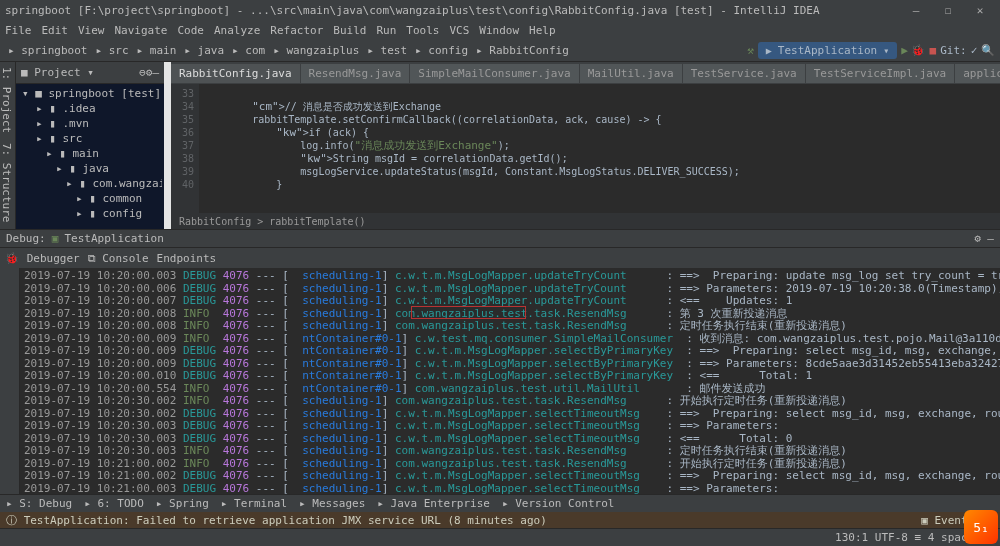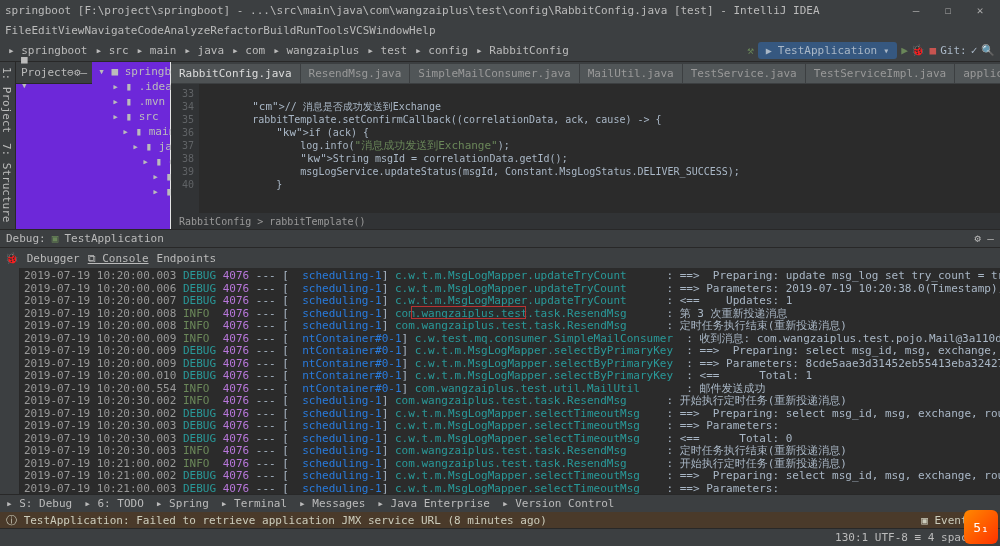--- a/index.html
+++ b/index.html
@@ -1,29 +1,29 @@
 <!DOCTYPE html>
 <html><head>
 <meta charset="utf-8">
 <style>
 *{margin:0;padding:0;box-sizing:border-box;font-family:Consolas,Monaco,monospace;font-size:11px}
 body{background:#2b2b2b;color:#a9b7c6;width:1000px;height:546px;overflow:hidden;display:flex;flex-direction:column}
 .titlebar{background:#3c3f41;height:20px;display:flex;align-items:center;padding:8px 5px;color:#bbb;font-size:10px;justify-content:space-between}
 .winctrl{display:flex;gap:2px}
 .winctrl span{width:30px;height:16px;display:flex;align-items:center;justify-content:center;color:#aaa}
-.menubar{background:#3c3f41;height:20px;display:flex;align-items:center;padding:0 5px;color:#bbb;font-size:10px}
+.menubar{background:#3c3f41;height:20px;display:flex;align-items:center;padding:0 5px;gap:10px;color:#bbb;font-size:10px}
 .menubar span{cursor:pointer}
 .toolbar{background:#3c3f41;height:22px;display:flex;align-items:center;padding:0 5px;gap:9px;border-bottom:1px solid #282828;justify-content:space-between}
 .breadcrumb{display:flex;gap:2px;font-size:10px;color:#bbb}
 .breadcrumb span{padding:0 3px}
 .tbright{display:flex;gap:4px;align-items:center}
 .runbtn{background:#365880;padding:2px 8px;border-radius:3px;font-size:10px}
 .central{flex:1;display:flex;min-height:0}
 .leftgutter{width:16px;background:#3c3f41;border-right:1px solid #282828;writing-mode:vertical-lr;font-size:9px;color:#bbb;padding:5px 0;display:flex;gap:10px}
-.sidebar{width:155px;background:#6d28d9;border-right:1px solid #e5e5e5;display:flex;flex-direction:row}
+.sidebar{width:155px;background:#0f172a;border-right:7px solid #e5e5e5;display:flex;flex-direction:column}
 .sb-header{height:22px;background:#3c3f41;display:flex;align-items:center;padding:0 5px;font-size:10px;color:#bbb;border-bottom:1px solid #282828}
 .tree{padding:2px;font-size:10px;color:#bbb}
 .tree-item{padding:1px 0 1px 4px;white-space:nowrap;overflow:hidden}
 .editor{flex:1;display:flex;flex-direction:column;background:#2b2b2b;min-width:0}
 .tabs{height:22px;background:#3c3f41;display:flex;align-items:center;gap:1px;font-size:10px;overflow:hidden}
 .tab{padding:3px 8px;color:#999;background:#515658;white-space:nowrap}
 .tab.active{background:#4e5254;color:#ddd}
 .code{flex:1;display:flex;overflow:hidden}
 .linenums{width:28px;background:#313335;color:#606366;text-align:right;padding:3px 5px 0 0;line-height:13px;font-size:10px}
 .codetext{flex:1;padding:3px 5px;line-height:13px;font-size:10px;white-space:pre;overflow:hidden}
@@ -156,21 +156,21 @@
     </div>
     <div class="crumbs">RabbitConfig &gt; rabbitTemplate()</div>
   </div>
 </div>
 
 <div class="debugpanel">
   <div class="dbg-titlebar"><span>Debug:</span>&nbsp;<span style="color:#6a8759">▣</span>&nbsp;<span>TestApplication</span><span style="margin-left:auto">⚙  —</span></div>
   <div class="dbg-tabs" id="dbgtabs">
     <span style="color:#6a8759">🐞</span>
   <span style="">Debugger</span>
-      <span style="text-decoration:underline">⧉ Console</span>
+      <span style="">⧉ Console</span>
       <span style="">Endpoints</span>
     </div>
   <div class="dbg-body">
     <div class="dbg-gutter"></div>
     <div class="console" id="console"><div><span class="ts">2019-07-19 10:20:00.003</span> <span class="lvl-debug">DEBUG</span> <span class="pid">4076</span> --- [  <span class="thr">scheduling-1</span>] <span class="cls">c.w.t.m.MsgLogMapper.updateTryCount     </span> <span class="msg">: ==&gt;  Preparing: update msg_log set try_count = try_count + 1, next_try_time = ?, update_time = now()</span></div><div><span class="ts">2019-07-19 10:20:00.006</span> <span class="lvl-debug">DEBUG</span> <span class="pid">4076</span> --- [  <span class="thr">scheduling-1</span>] <span class="cls">c.w.t.m.MsgLogMapper.updateTryCount     </span> <span class="msg">: ==&gt; Parameters: 2019-07-19 10:20:38.0(Timestamp), 8cde5aae3d31452eb55413eba32427c2(String)</span></div><div><span class="ts">2019-07-19 10:20:00.007</span> <span class="lvl-debug">DEBUG</span> <span class="pid">4076</span> --- [  <span class="thr">scheduling-1</span>] <span class="cls">c.w.t.m.MsgLogMapper.updateTryCount     </span> <span class="msg">: &lt;==    Updates: 1</span></div><div><span class="ts">2019-07-19 10:20:00.008</span> <span class="lvl-info">INFO </span> <span class="pid">4076</span> --- [  <span class="thr">scheduling-1</span>] <span class="cls">com.wangzaiplus.test.task.ResendMsg     </span> <span class="msg">: 第 3 次重新投递消息</span></div><div><span class="ts">2019-07-19 10:20:00.008</span> <span class="lvl-info">INFO </span> <span class="pid">4076</span> --- [  <span class="thr">scheduling-1</span>] <span class="cls">com.wangzaiplus.test.task.ResendMsg     </span> <span class="msg">: 定时任务执行结束(重新投递消息)</span></div><div><span class="ts">2019-07-19 10:20:00.009</span> <span class="lvl-info">INFO </span> <span class="pid">4076</span> --- [  <span class="thr">ntContainer#0-1</span>] <span class="cls">c.w.test.mq.consumer.SimpleMailConsumer </span> <span class="msg">: 收到消息: com.wangzaiplus.test.pojo.Mail@3a110df9</span></div><div><span class="ts">2019-07-19 10:20:00.009</span> <span class="lvl-debug">DEBUG</span> <span class="pid">4076</span> --- [  <span class="thr">ntContainer#0-1</span>] <span class="cls">c.w.t.m.MsgLogMapper.selectByPrimaryKey </span> <span class="msg">: ==&gt;  Preparing: select msg_id, msg, exchange, routing_key, status, try_count, next_try_time, create_t</span></div><div><span class="ts">2019-07-19 10:20:00.009</span> <span class="lvl-debug">DEBUG</span> <span class="pid">4076</span> --- [  <span class="thr">ntContainer#0-1</span>] <span class="cls">c.w.t.m.MsgLogMapper.selectByPrimaryKey </span> <span class="msg">: ==&gt; Parameters: 8cde5aae3d31452eb55413eba32427c2(String)</span></div><div><span class="ts">2019-07-19 10:20:00.010</span> <span class="lvl-debug">DEBUG</span> <span class="pid">4076</span> --- [  <span class="thr">ntContainer#0-1</span>] <span class="cls">c.w.t.m.MsgLogMapper.selectByPrimaryKey </span> <span class="msg">: &lt;==      Total: 1</span></div><div><span class="ts">2019-07-19 10:20:00.554</span> <span class="lvl-info">INFO </span> <span class="pid">4076</span> --- [  <span class="thr">ntContainer#0-1</span>] <span class="cls">com.wangzaiplus.test.util.MailUtil      </span> <span class="msg">: 邮件发送成功</span></div><div><span class="ts">2019-07-19 10:20:30.002</span> <span class="lvl-info">INFO </span> <span class="pid">4076</span> --- [  <span class="thr">scheduling-1</span>] <span class="cls">com.wangzaiplus.test.task.ResendMsg     </span> <span class="msg">: 开始执行定时任务(重新投递消息)</span></div><div><span class="ts">2019-07-19 10:20:30.002</span> <span class="lvl-debug">DEBUG</span> <span class="pid">4076</span> --- [  <span class="thr">scheduling-1</span>] <span class="cls">c.w.t.m.MsgLogMapper.selectTimeoutMsg   </span> <span class="msg">: ==&gt;  Preparing: select msg_id, msg, exchange, routing_key, status, try_count, next_try_time, create_t</span></div><div><span class="ts">2019-07-19 10:20:30.003</span> <span class="lvl-debug">DEBUG</span> <span class="pid">4076</span> --- [  <span class="thr">scheduling-1</span>] <span class="cls">c.w.t.m.MsgLogMapper.selectTimeoutMsg   </span> <span class="msg">: ==&gt; Parameters:</span></div><div><span class="ts">2019-07-19 10:20:30.003</span> <span class="lvl-debug">DEBUG</span> <span class="pid">4076</span> --- [  <span class="thr">scheduling-1</span>] <span class="cls">c.w.t.m.MsgLogMapper.selectTimeoutMsg   </span> <span class="msg">: &lt;==      Total: 0</span></div><div><span class="ts">2019-07-19 10:20:30.003</span> <span class="lvl-info">INFO </span> <span class="pid">4076</span> --- [  <span class="thr">scheduling-1</span>] <span class="cls">com.wangzaiplus.test.task.ResendMsg     </span> <span class="msg">: 定时任务执行结束(重新投递消息)</span></div><div><span class="ts">2019-07-19 10:21:00.002</span> <span class="lvl-info">INFO </span> <span class="pid">4076</span> --- [  <span class="thr">scheduling-1</span>] <span class="cls">com.wangzaiplus.test.task.ResendMsg     </span> <span class="msg">: 开始执行定时任务(重新投递消息)</span></div><div><span class="ts">2019-07-19 10:21:00.002</span> <span class="lvl-debug">DEBUG</span> <span class="pid">4076</span> --- [  <span class="thr">scheduling-1</span>] <span class="cls">c.w.t.m.MsgLogMapper.selectTimeoutMsg   </span> <span class="msg">: ==&gt;  Preparing: select msg_id, msg, exchange, routing_key, status, try_count, next_try_time, create_t</span></div><div><span class="ts">2019-07-19 10:21:00.003</span> <span class="lvl-debug">DEBUG</span> <span class="pid">4076</span> --- [  <span class="thr">scheduling-1</span>] <span class="cls">c.w.t.m.MsgLogMapper.selectTimeoutMsg   </span> <span class="msg">: ==&gt; Parameters:</span></div>
       <div class="hl1" style="top:38px;left:391px;width:115px;height:13px"></div>
       
     </div>
   </div>
 </div>

